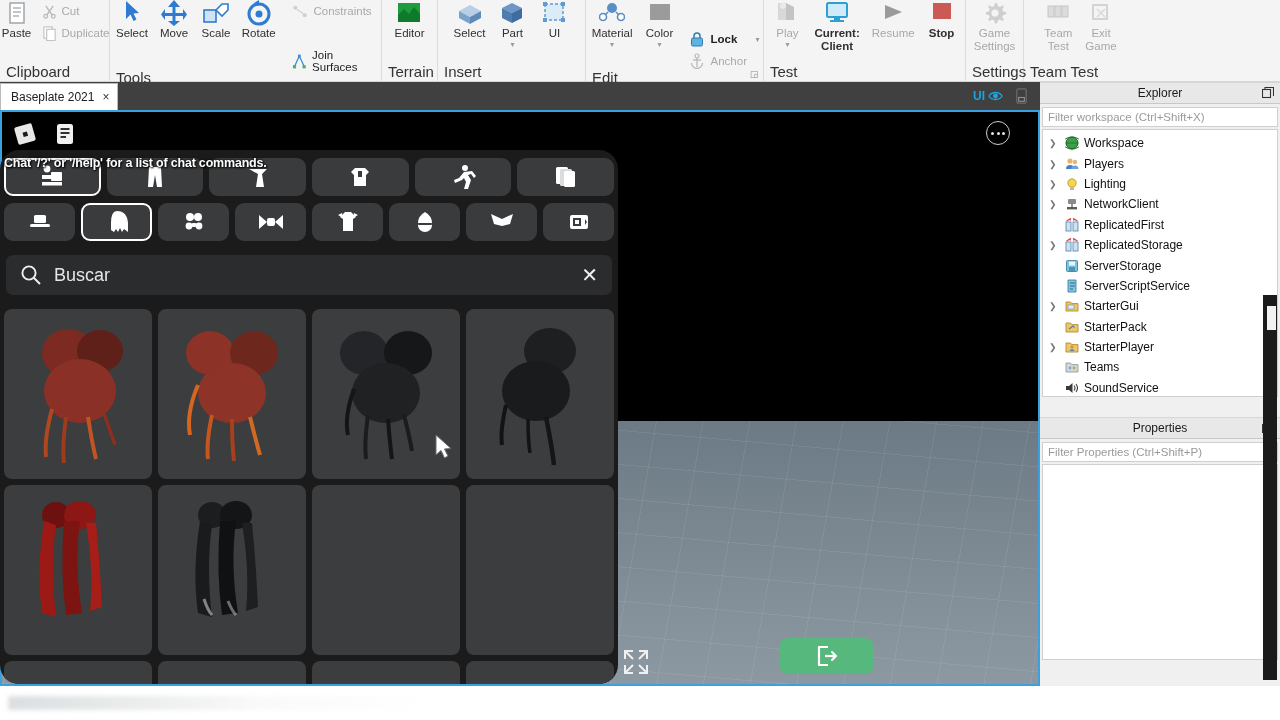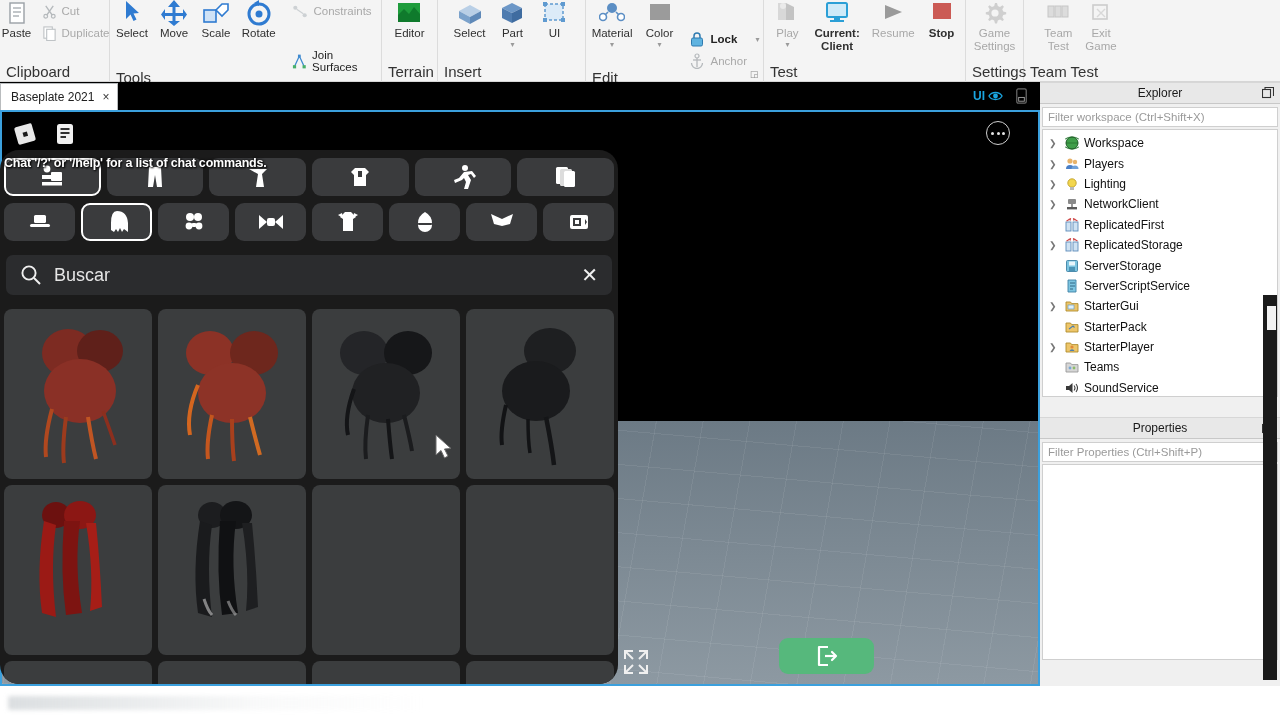--- a/index.html
+++ b/index.html
@@ -46,21 +46,21 @@
   .rrow.on { color:#222;margin-top:28px; }
 
   .dlg-launch {
     position:absolute; right:3px; bottom:3px; width:10px; height:10px;
     color:#8a8a8a; font-size:9px; line-height:10px;
   }
 
   
   .tabstrip {
     position:absolute; left:0; top:82px; width:1040px; height:28px;
-    background:#000000; display:flex; align-items:flex-end;
+    background:#404040; display:flex; align-items:flex-end;
   }
   .doctab {
     height:27px; background:#ffffff; border:1px solid #b9bcbe; border-bottom:none;
     display:flex; align-items:center; gap:8px; padding:0 8px 0 10px;
     font-size:12px; color:#202020;
   }
   .doctab .x { color:#3a3a3a; font-size:12px; cursor:pointer; }
 
   .tabright { position:absolute; right:0; top:0; height:28px; display:flex; align-items:center; gap:10px; padding-right:10px; }
   .uibadge { display:flex; align-items:center; gap:3px; color:#1aa5e0; font-size:12px; font-weight:bold; }

